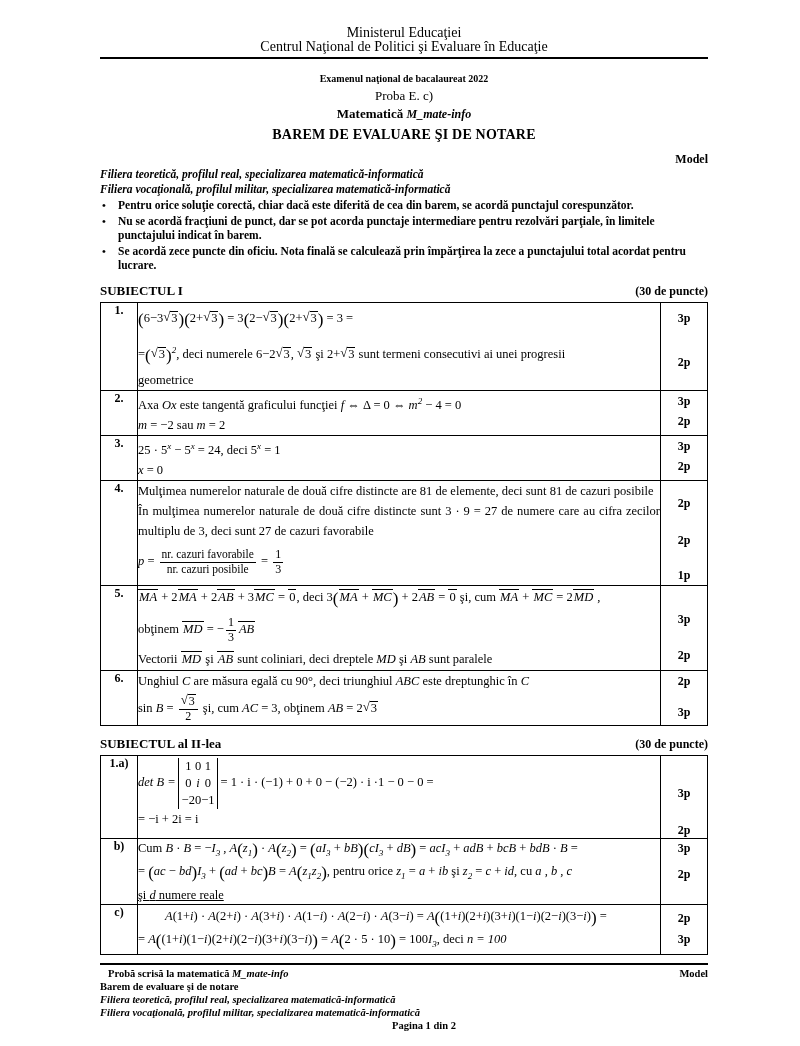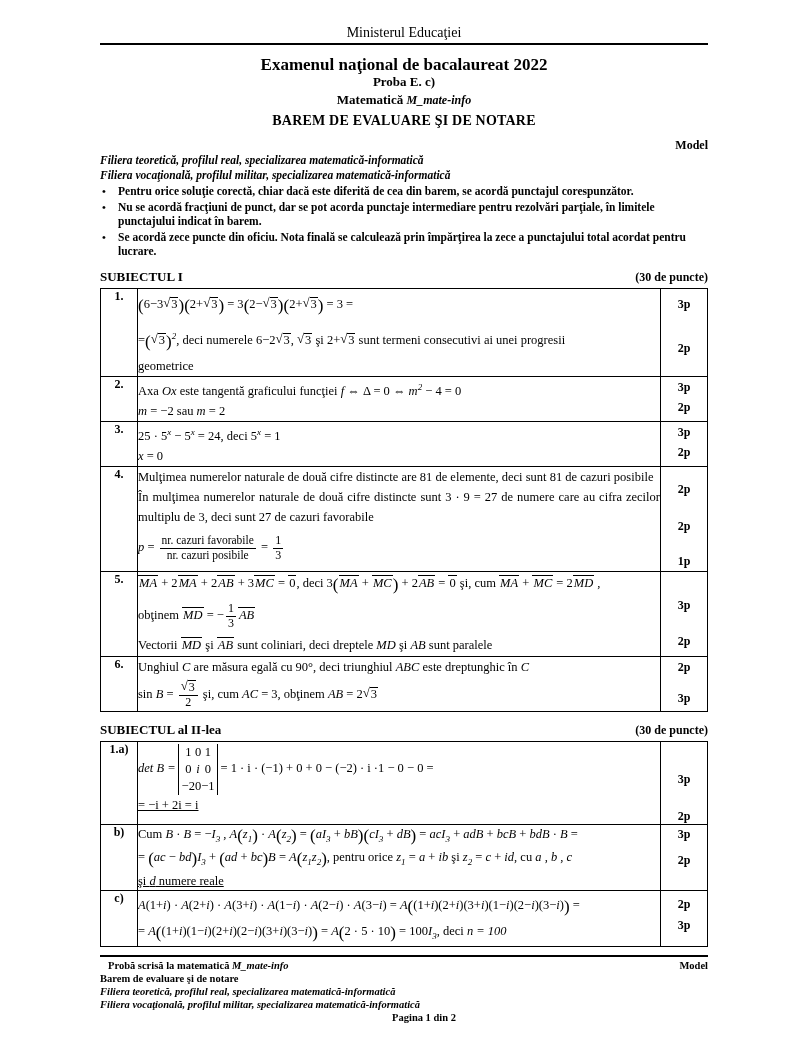--- a/index.html
+++ b/index.html
@@ -20,22 +20,22 @@
     height: 1046px;
     box-sizing: border-box;
     padding: 26px 92px 0 100px;
   }
 
   
   .hdr-line { text-align: center; font-size: 14px; line-height: 14px; }
   .hdr-rule { border-top: 2px solid #000; margin: 3px 0 11px 0; }
 
   .title-block { text-align: center; }
-  .title-block .t1 { font-size: 17px; font-weight: bold; line-height: 17px; }
-  .title-block .t2 { font-size: 13px; font-weight: bold; line-height: 17px; }
+  .title-block .t1 { font-size: 10px; font-weight: bold; line-height: 17px; }
+  .title-block .t2 { font-size: 13px; font-weight: normal; line-height: 17px; }
   .title-block .t3 { font-size: 13px; font-weight: bold; line-height: 19px; }
   .title-block .t3 em { font-style: italic; font-weight: bold; font-size: 12px;}
   .title-block .t4 { font-size: 14px; font-weight: bold; line-height: 22px; letter-spacing: .2px;}
 
   .model-right { text-align: right; font-size: 12px; font-weight: bold; margin-top: 6px; }
 
   .filiera { font-style: italic; font-weight: bold; font-size: 11.5px; line-height: 14.5px; }
 
   .bullets { margin-top: 2px; }
   .bullet-row {
@@ -166,20 +166,21 @@
   .footer .bold { font-weight: bold; }
   .footer .pagina { text-align: center; font-size: 10.5px; padding-left: 40px;}
 </style>
 </head>
 <body>
 
 <div class="page">
 
   <div>
     <div class="hdr-line">Ministerul Educaţiei</div>
+    <div class="hdr-line">Centrul Naţional de Politici şi Evaluare în Educaţie</div>
     <div class="hdr-rule"></div>
   </div>
 
   <div class="title-block">
     <div class="t1">Examenul naţional de bacalaureat 2022</div>
     <div class="t2">Proba E. c)</div>
     <div class="t3"><span>Matematică </span><em>M_mate-info</em></div>
     <div class="t4">BAREM DE EVALUARE ŞI DE NOTARE</div>
   </div>
 
@@ -329,21 +330,21 @@
                     </tr>
               <tr>
                       <td>−2</td>
                       <td>0</td>
                       <td>−1</td>
                     </tr>
             </tbody>
                 </table>
           </span><span>= 1 · i · (−1) + 0 + 0 − (−2) · i ·1 − 0 − 0 =</span>
         </div>
-        <div class="mline" style="line-height:20px;text-decoration:underline;">= −i + 2i = i</div>
+        <div class="mline" style="line-height:20px;">= −i + 2i = i</div>
       </td>
       <td class="ptscol">
         <div style="height:58px;line-height:74px;">3p</div>
         <div style="height:24px;line-height:32px;">2p</div>
       </td>
     </tr>
 
     <tr>
       <td class="numcol">b)</td>
       <td class="bodycol">
@@ -359,21 +360,21 @@
       </td>
       <td class="ptscol">
         <div style="height:19px;line-height:19px;">3p</div>
         <div style="height:24px;line-height:32px;">2p</div>
       </td>
     </tr>
 
     <tr>
       <td class="numcol">c)</td>
       <td class="bodycol">
-        <div class="mline" style="line-height:28px;">
+        <div class="mline" style="line-height:23px;margin-left:27px;">
           <i class="v">A</i>(1+<i class="v">i</i>) · <i class="v">A</i>(2+<i class="v">i</i>) · <i class="v">A</i>(3+<i class="v">i</i>) · <i class="v">A</i>(1−<i class="v">i</i>) · <i class="v">A</i>(2−<i class="v">i</i>) · <i class="v">A</i>(3−<i class="v">i</i>) = <i class="v">A</i><span class="bigpar">(</span>(1+<i class="v">i</i>)(2+<i class="v">i</i>)(3+<i class="v">i</i>)(1−<i class="v">i</i>)(2−<i class="v">i</i>)(3−<i class="v">i</i>)<span class="bigpar">)</span> =
         </div>
         <div class="mline" style="line-height:21px;">
           = <i class="v">A</i><span class="bigpar">(</span>(1+<i class="v">i</i>)(1−<i class="v">i</i>)(2+<i class="v">i</i>)(2−<i class="v">i</i>)(3+<i class="v">i</i>)(3−<i class="v">i</i>)<span class="bigpar">)</span> = <i class="v">A</i><span class="bigpar">(</span>2 · 5 · 10<span class="bigpar">)</span> = 100<i class="v">I</i><sub class="sb">3</sub><span>, deci </span><i class="v">n = 100</i>
         </div>
       </td>
       <td class="ptscol">
         <div style="height:21px;line-height:26px;">2p</div>
         <div style="height:21px;line-height:26px;">3p</div>
       </td>

